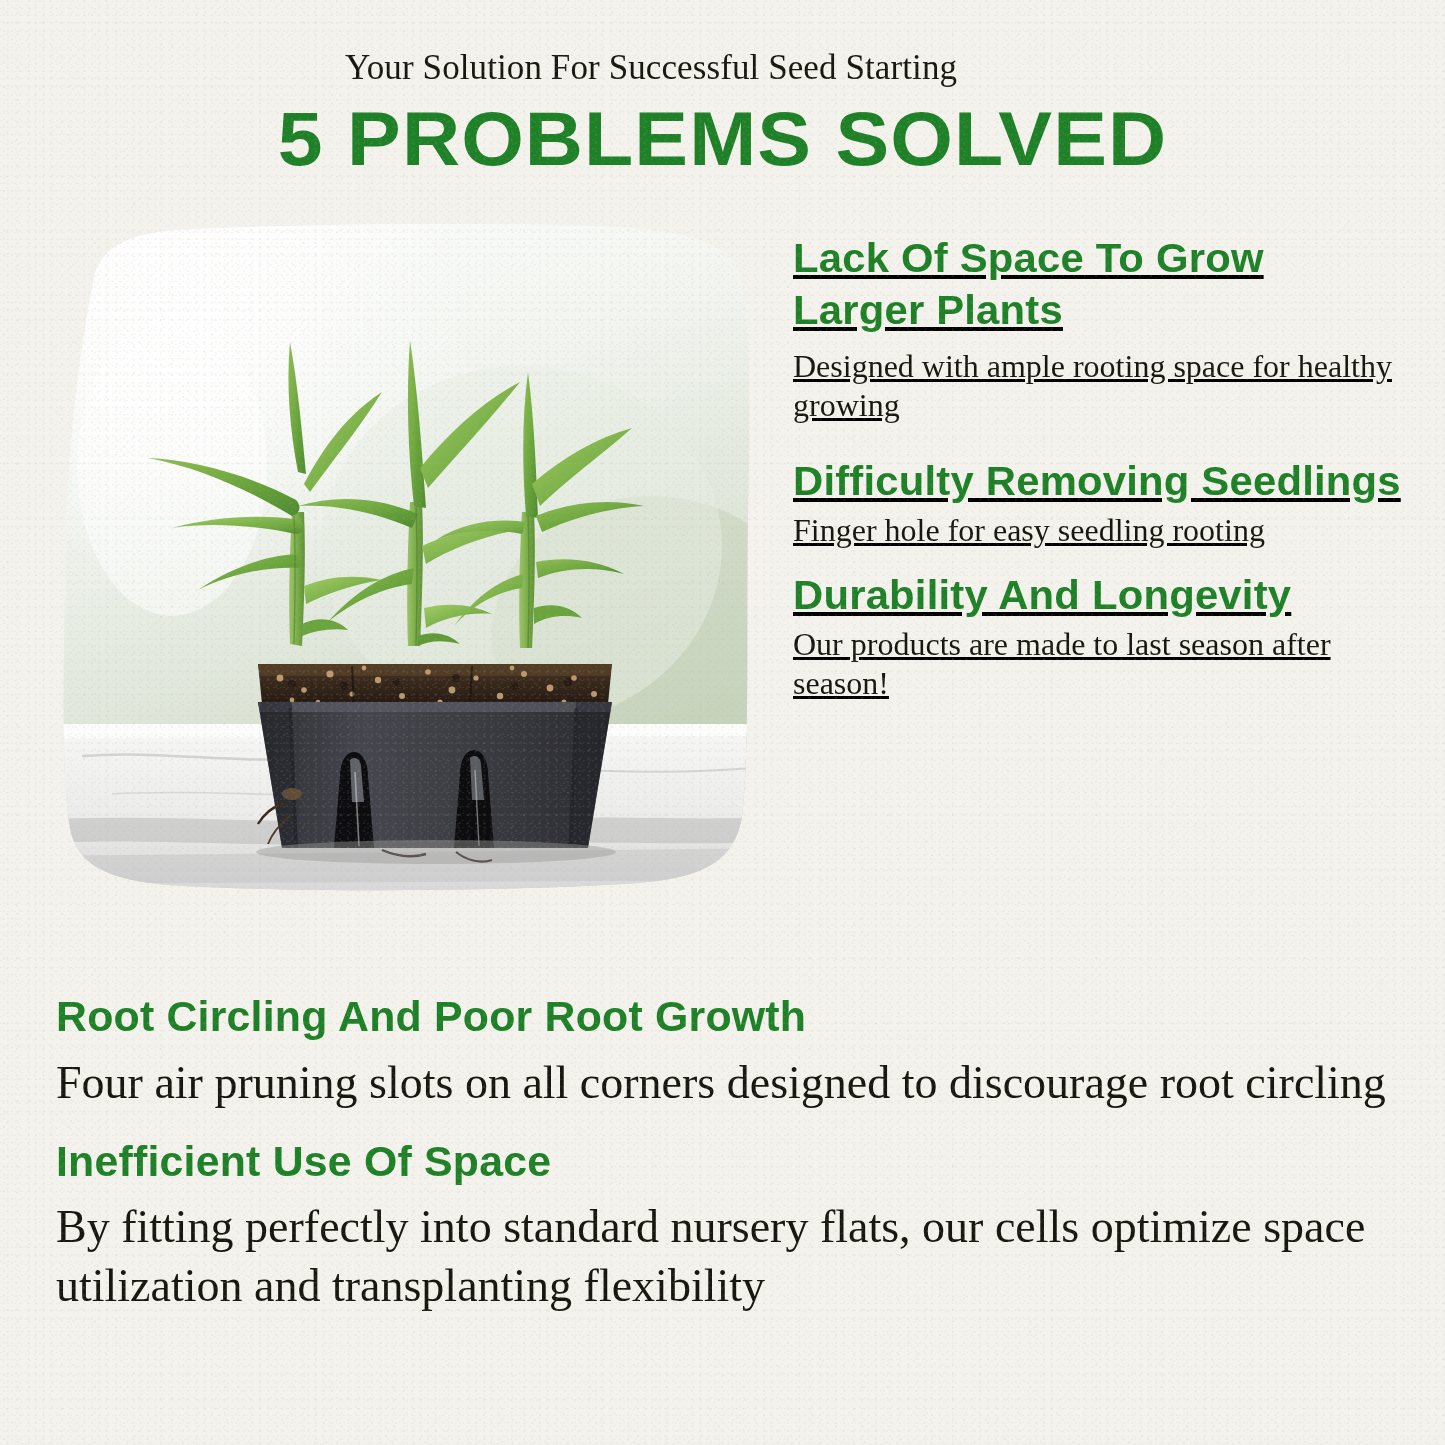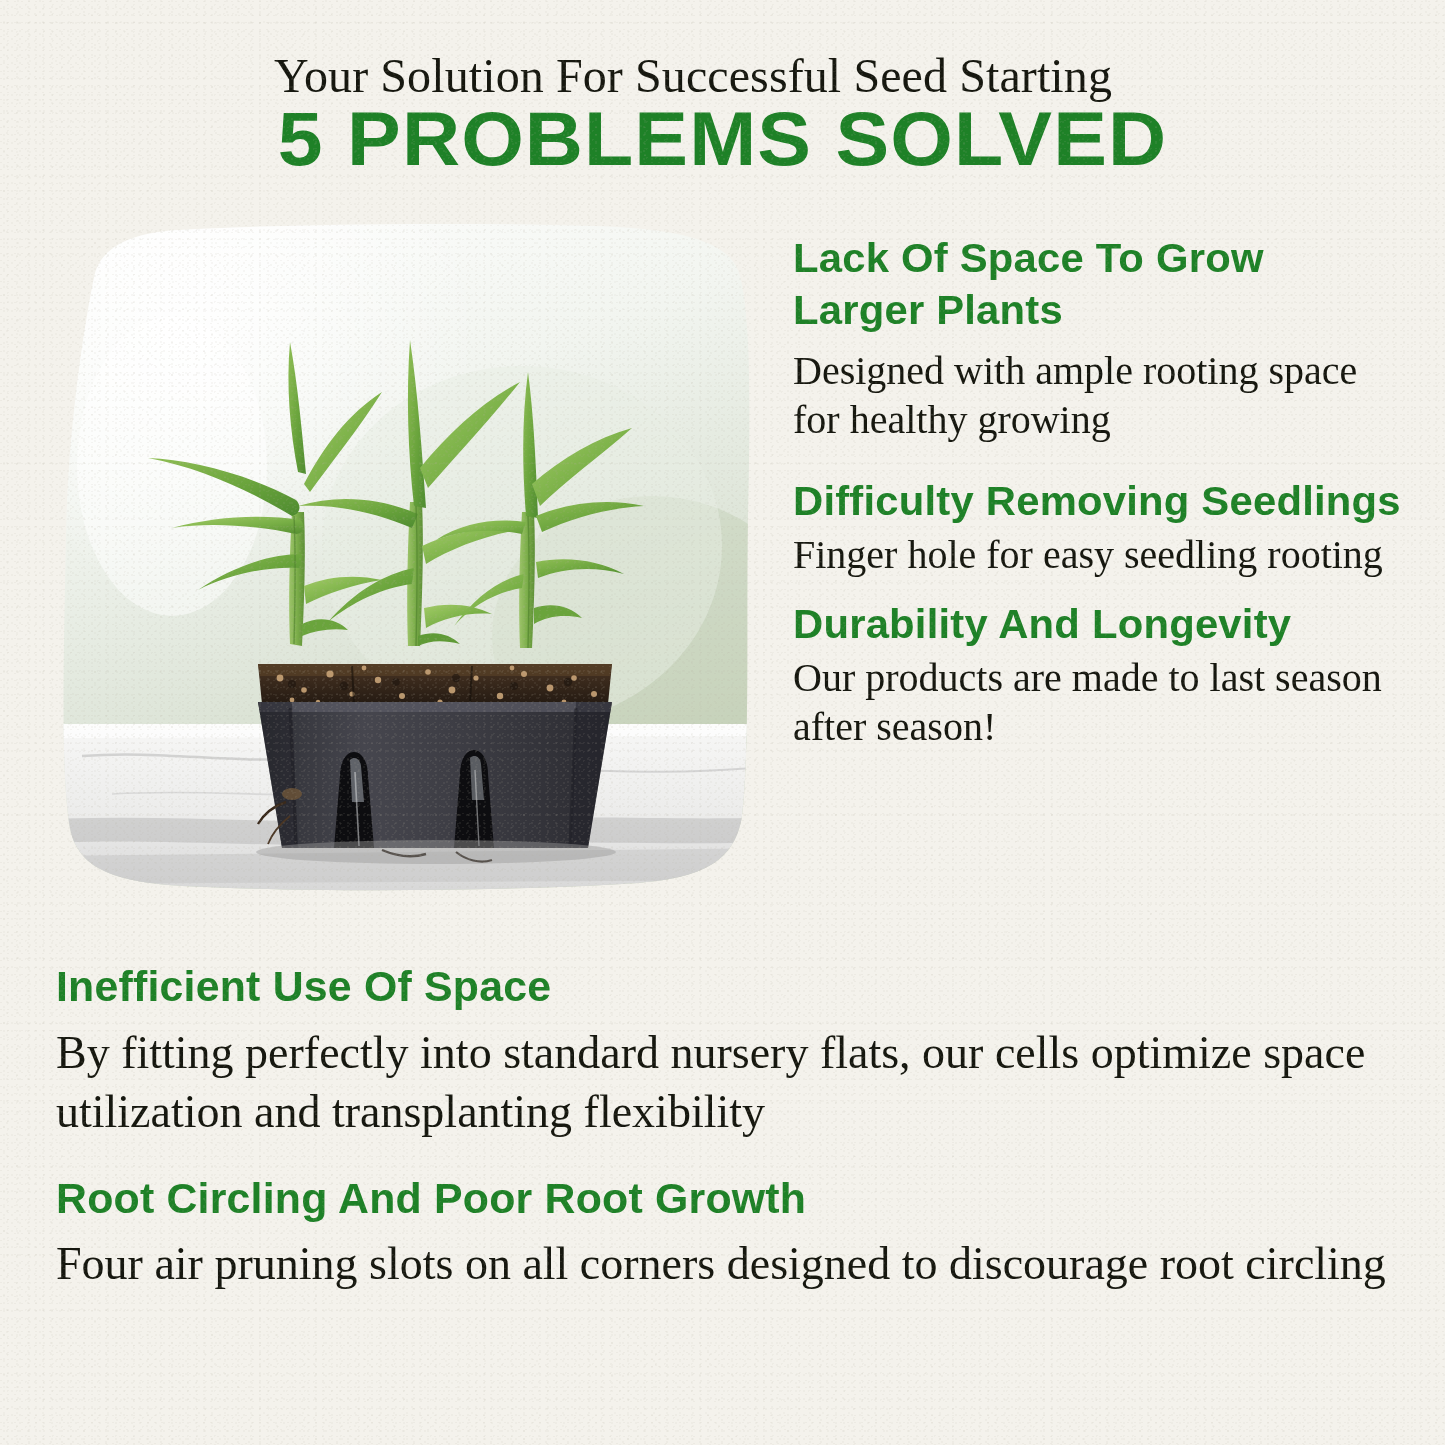--- a/index.html
+++ b/index.html
@@ -22,21 +22,21 @@
       radial-gradient(circle at 48% 90%, rgba(180,175,160,.20) 0 1px, transparent 1px);
     background-size:7px 7px,11px 11px,9px 9px,13px 13px,8px 8px;
   }
   .page{position:absolute;inset:0;z-index:2;}
 
   
   .subtitle{
     position:absolute;top:48px;left:0;width:1302px;
     text-align:center;
     font-family:"Liberation Serif",serif;
-    font-size:48px;letter-spacing:.1px;color:#16170f;padding-left:42px;
+    font-size:35px;letter-spacing:.1px;color:#16170f;
   }
   .headline{
     position:absolute;top:95px;left:0;width:1445px;
     text-align:center;
     font-family:"Liberation Sans",sans-serif;
     font-weight:bold;
     font-size:76px;
     letter-spacing:1px;
     color:#1e8127;
     transform:scaleX(1.06);
@@ -45,34 +45,34 @@
   
   .photo-wrap{
     position:absolute;left:52px;top:216px;width:710px;height:690px;
   }
   .photo-wrap svg{display:block;width:710px;height:690px;}
 
   
   .rightcol{
     position:absolute;left:793px;top:232px;width:600px;
   }
-  .block{margin-bottom:6px;}
+  .block{margin-bottom:6px;text-decoration:underline;}
   .h-green{
     font-family:"Liberation Sans",sans-serif;
     font-weight:bold;
     font-size:41px;
     line-height:1.28;
     color:#1e8127;
     letter-spacing:.2px;
     transform:scaleX(1.02);
     transform-origin:left center;
   }
   .body-serif{
     font-family:"Liberation Serif",serif;
-    font-size:40px;
+    font-size:32px;
     line-height:1.22;
     color:#16170f;
     margin-top:4px;
   }
   .rightcol .block.b1 .body-serif{margin-top:10px;}
   .rightcol .block.b2{margin-top:30px;}
   .rightcol .block.b3{margin-top:18px;}
 
   
   .bottom{
@@ -274,25 +274,25 @@
       <div class="h-green">Difficulty Removing Seedlings</div>
       <div class="body-serif">Finger hole for easy seedling rooting</div>
     </div>
     <div class="block b3">
       <div class="h-green">Durability And Longevity</div>
       <div class="body-serif">Our products are made to last season after season!</div>
     </div>
   </div>
 
   <div class="bottom">
+    <div class="bsec s2">
+      <div class="h-green">Root Circling And Poor Root Growth</div>
+      <div class="body-serif">Four air pruning slots on all corners designed to discourage root circling</div>
+    </div>
     <div class="bsec s1">
       <div class="h-green">Inefficient Use Of Space</div>
       <div class="body-serif">By fitting perfectly into standard nursery flats, our cells optimize space utilization and transplanting flexibility</div>
     </div>
-    <div class="bsec s2">
-      <div class="h-green">Root Circling And Poor Root Growth</div>
-      <div class="body-serif">Four air pruning slots on all corners designed to discourage root circling</div>
-    </div>
   </div>
 
 </div>
 
 <div id="grain"></div>
 
 </body></html>

